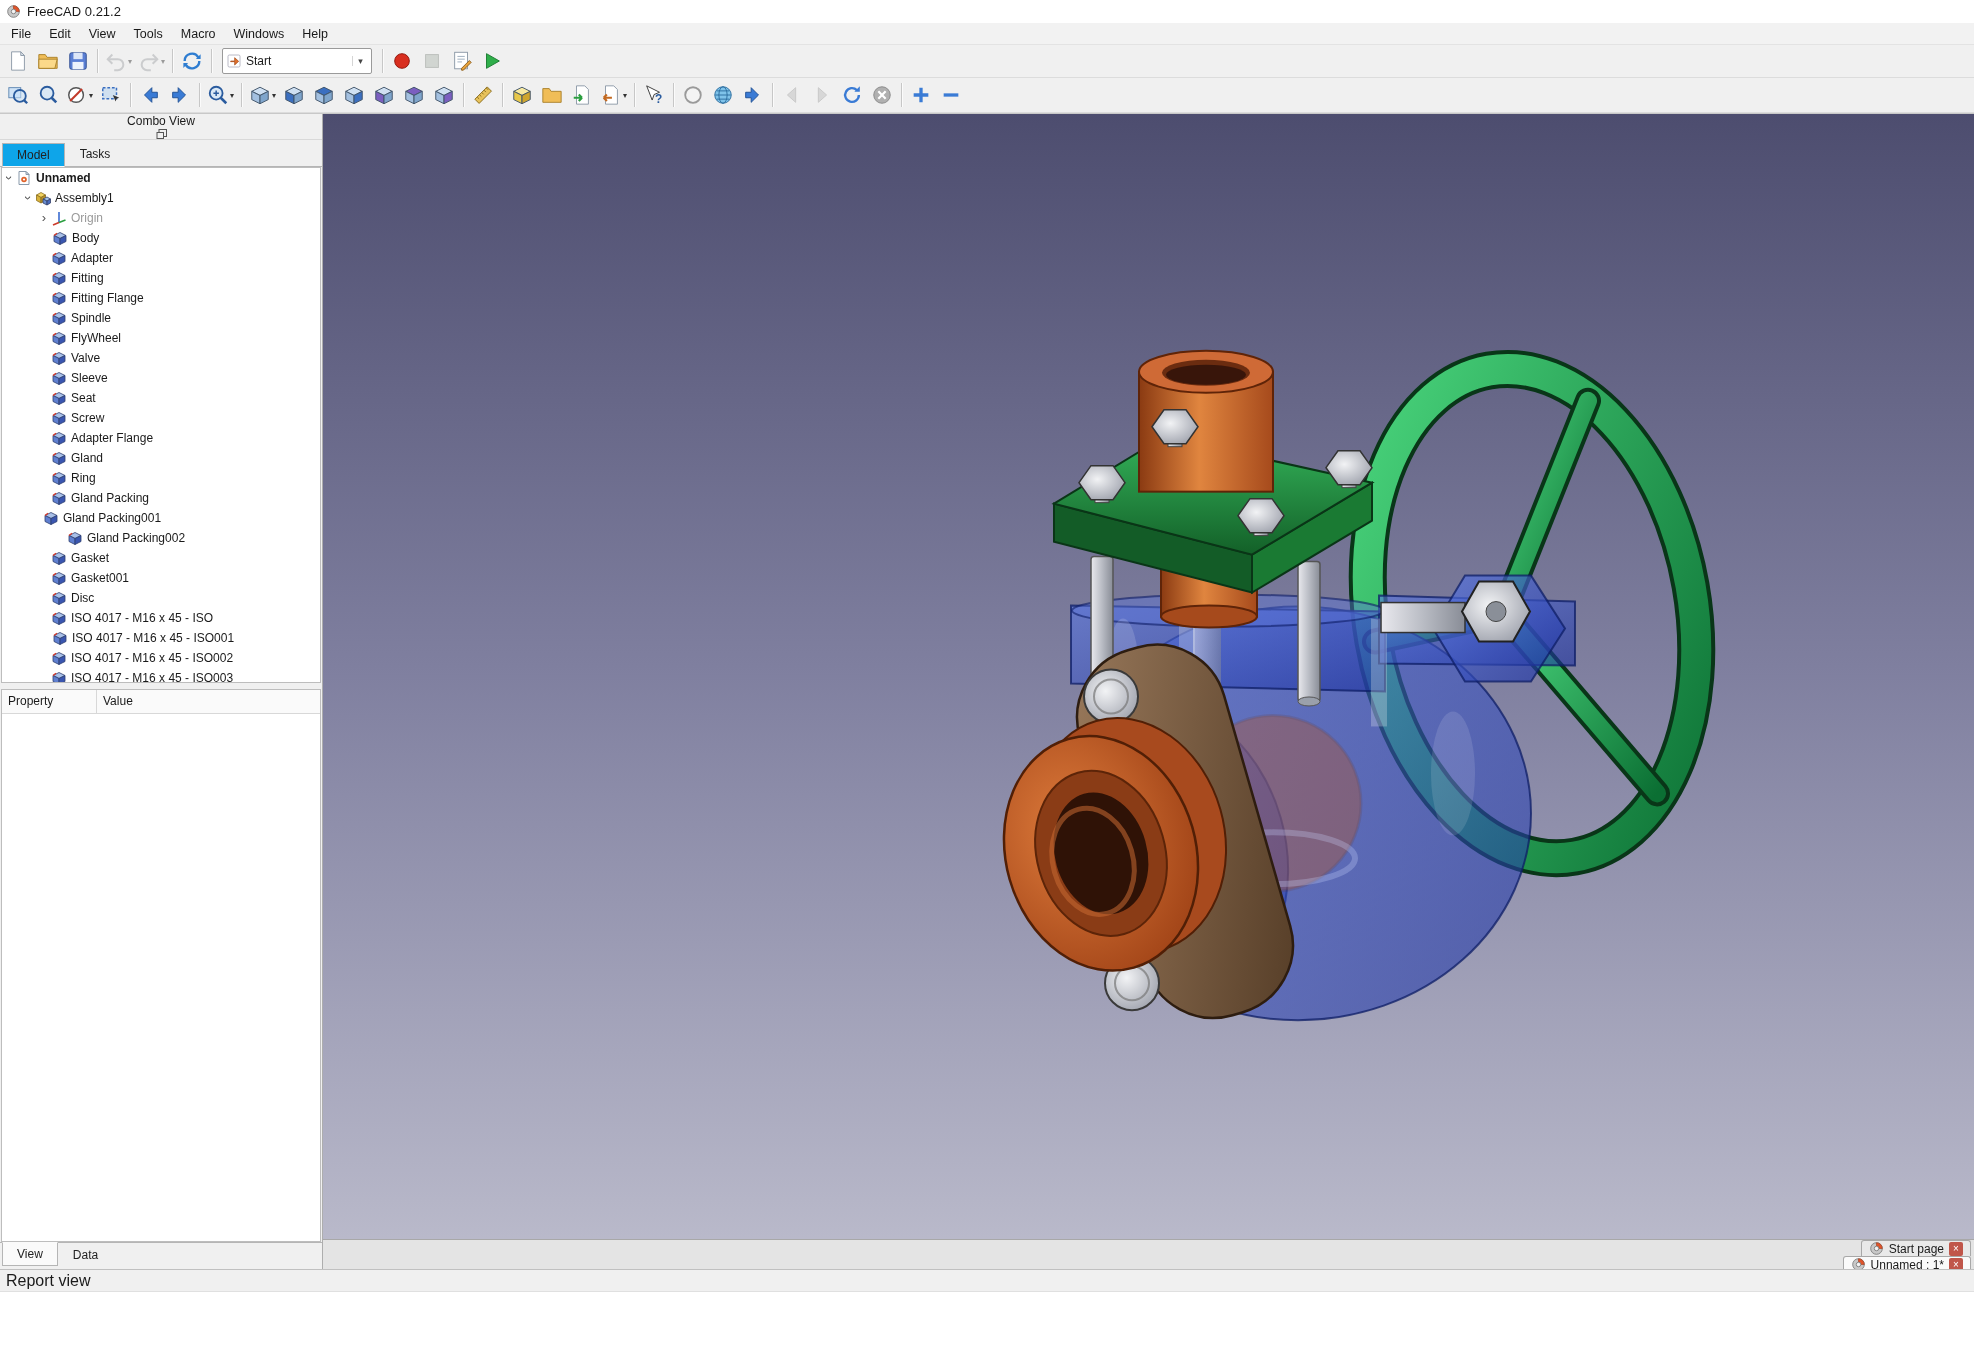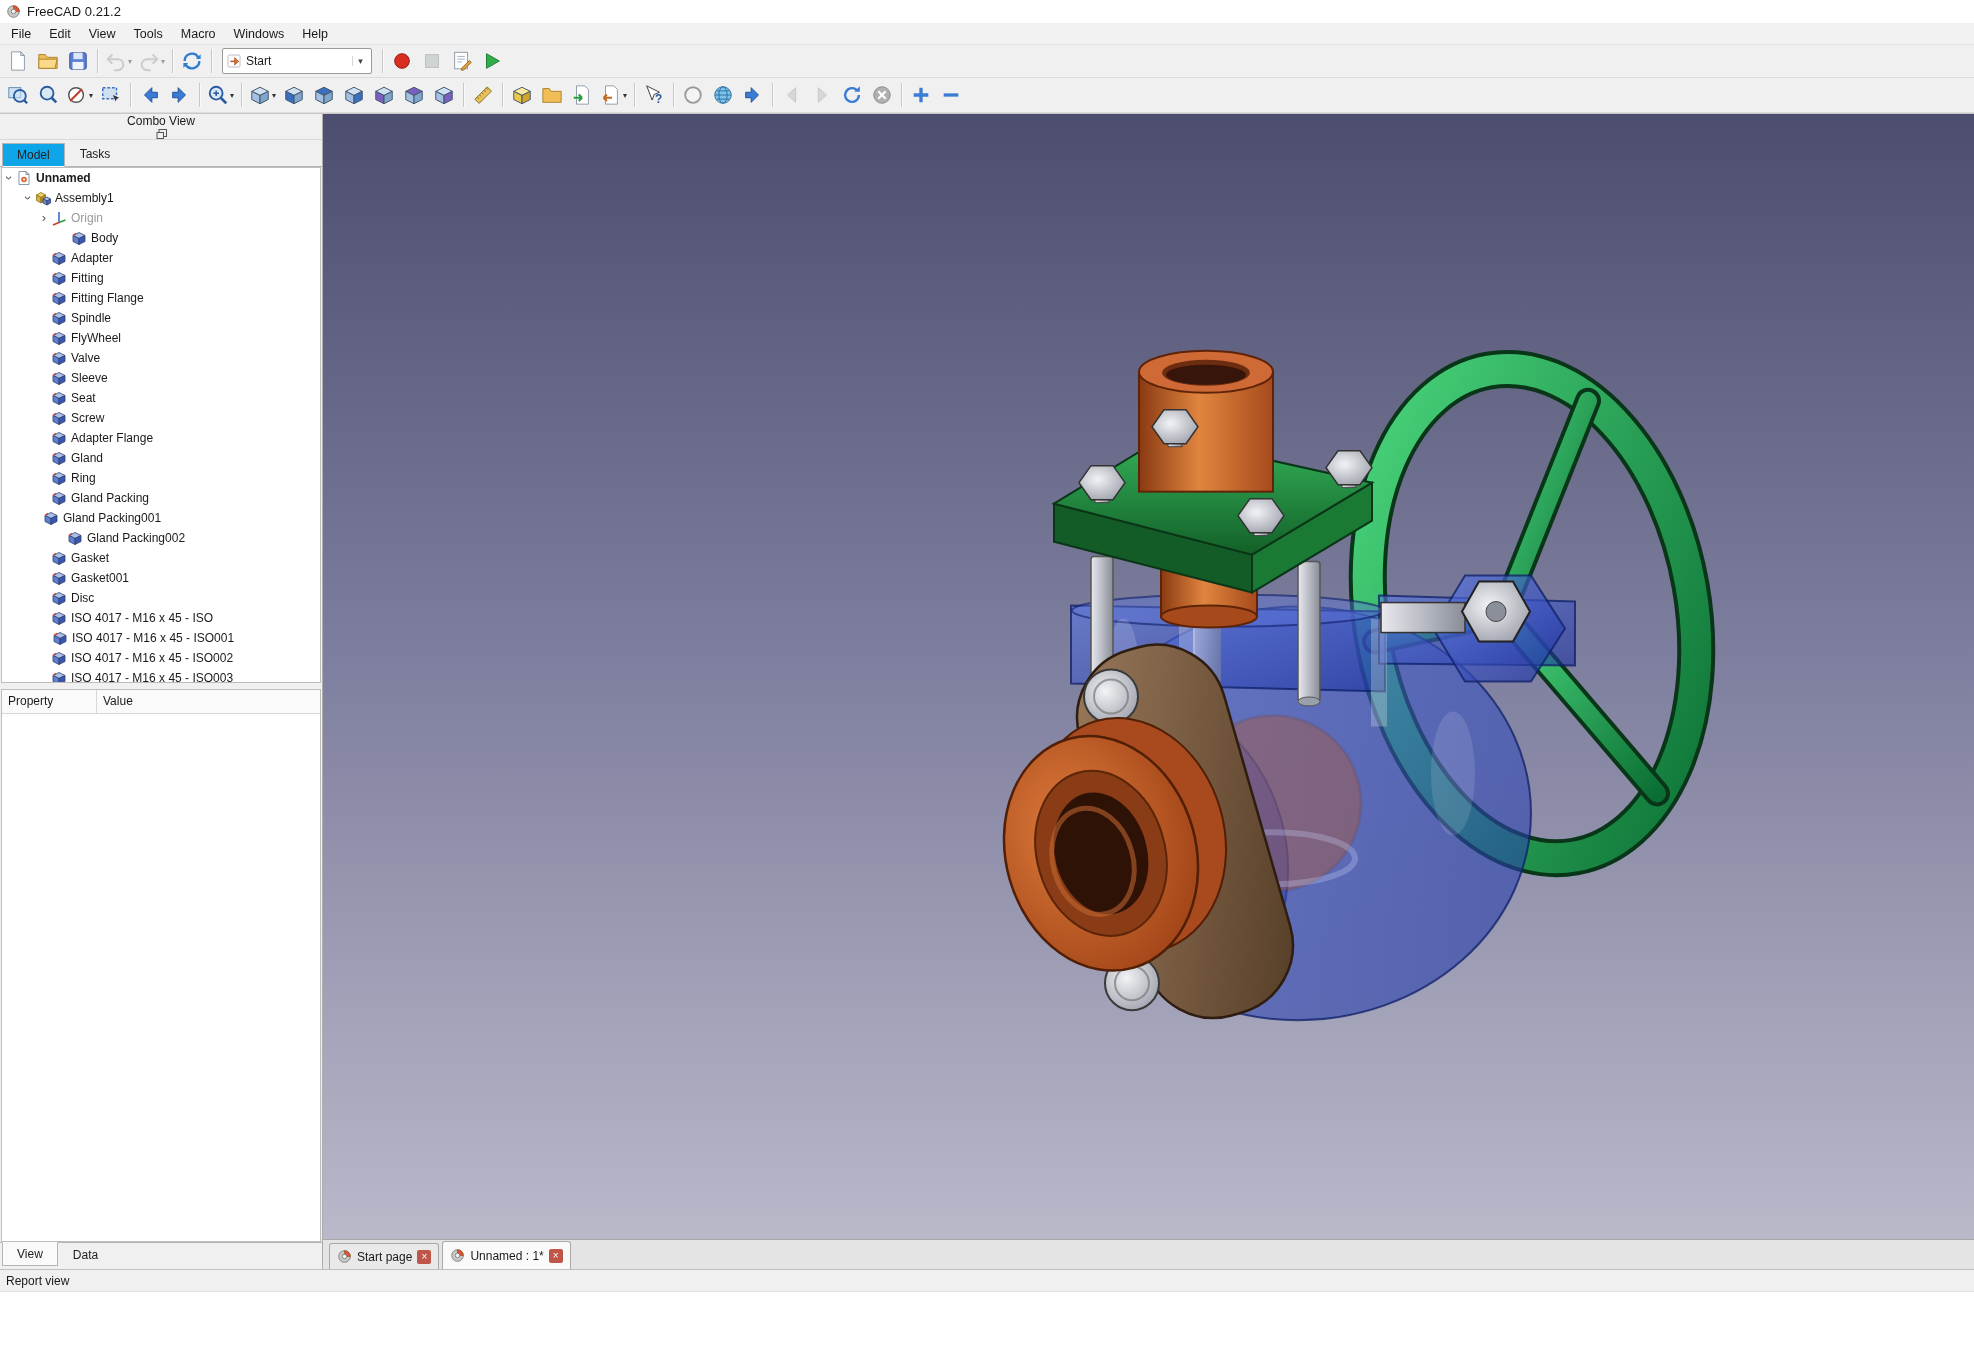--- a/index.html
+++ b/index.html
@@ -57,27 +57,27 @@
   .prop-head { display:flex; height:24px; background:#fafafa; border-bottom:1px solid #d8d8d8; font-size:12px; }
   .prop-head .c1 { width:95px; padding:4px 6px; border-right:1px solid #d8d8d8; }
   .prop-head .c2 { flex:1; padding:4px 6px; }
   .prop-body { flex:1; }
 
   
   .viewport { flex:1; display:flex; flex-direction:column; min-width:0; }
   .canvas3d { flex:1; position:relative; overflow:hidden; }
   .canvas3d svg { position:absolute; inset:0; width:100%; height:100%; }
 
-  .doc-tabbar { height:30px; background:#e4e4e4; border-top:1px solid #a8a8a8; display:flex; align-items:flex-end; padding-left:6px; }
+  .doc-tabbar { height:30px; background:#e4e4e4; border-top:1px solid #a8a8a8; display:flex; align-items:flex-end; padding-left:6px;flex-direction:column; }
   .doc-tab { height:26px; display:flex; align-items:center; gap:5px; padding:0 7px; font-size:12px; background:#e9e9e9; border:1px solid #a8a8a8; border-bottom:none; border-radius:3px 3px 0 0; margin-right:3px; }
   .doc-tab.active { background:#fafafa; height:28px; }
   .doc-tab-close { width:14px; height:14px; border-radius:2px; background:var(--close-red,#c0564a); color:#fff; font-size:10px; line-height:14px; text-align:center; }
 
   
-  .report-header { height:22px; background:#f0f0f0; border-top:1px solid #c0c0c0; display:flex; align-items:center; font-size:12px; padding-left:6px; }
+  .report-header { height:22px; background:#f0f0f0; border-top:1px solid #c0c0c0; display:flex; align-items:center; font-size:16px; padding-left:6px; }
   .report-body { height:70px; background:#ffffff; border-top:1px solid #e0e0e0; }
 </style>
 </head>
 <body>
 
 <div class="app">
 
   <div class="titlebar">
     <span class="ic t15">
         <svg viewBox="0 0 16 16">
@@ -506,21 +506,21 @@
             <span class="expander">›</span>
             <span class="ic t16">
               <svg viewBox="0 0 16 16">
                 <line x1="8" y1="12.5" x2="8" y2="2" stroke="#3a6bd0" stroke-width="1.6"></line>
                 <line x1="8" y1="12.5" x2="2" y2="15" stroke="#cc3a2a" stroke-width="1.6"></line>
                 <line x1="8" y1="12.5" x2="14.5" y2="10" stroke="#2a9e3f" stroke-width="1.6"></line>
               </svg>
             </span>
             <span class="tree-label muted">Origin</span>
           </div>
-          <div class="tree-row" style="padding-left: 55px;">
+          <div class="tree-row" style="padding-left: 36px;">
             <span class="expander"></span>
             <span class="ic t16">
               <svg viewBox="0 0 16 16">
                 <polygon points="2,5.5 8,2.5 14,5.5 8,8.5" fill="#a9c0e8" stroke="#2f4070" stroke-width="0.8"></polygon>
                 <polygon points="2,5.5 8,8.5 8,14.5 2,11.5" fill="#5f7fd0" stroke="#2f4070" stroke-width="0.8"></polygon>
                 <polygon points="14,5.5 8,8.5 8,14.5 14,11.5" fill="#3a56b0" stroke="#2f4070" stroke-width="0.8"></polygon>
                 <line x1="2" y1="5.5" x2="5" y2="3.2" stroke="#d43a2a" stroke-width="1.4"></line>
               </svg>
             </span>
             <span class="tree-label">Body</span>

